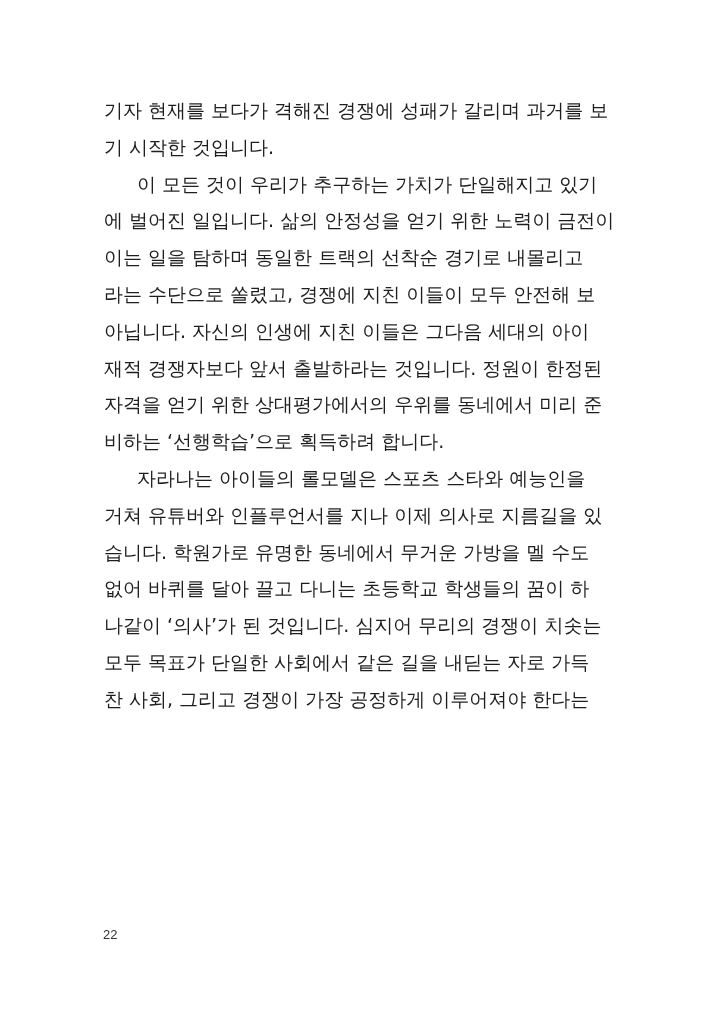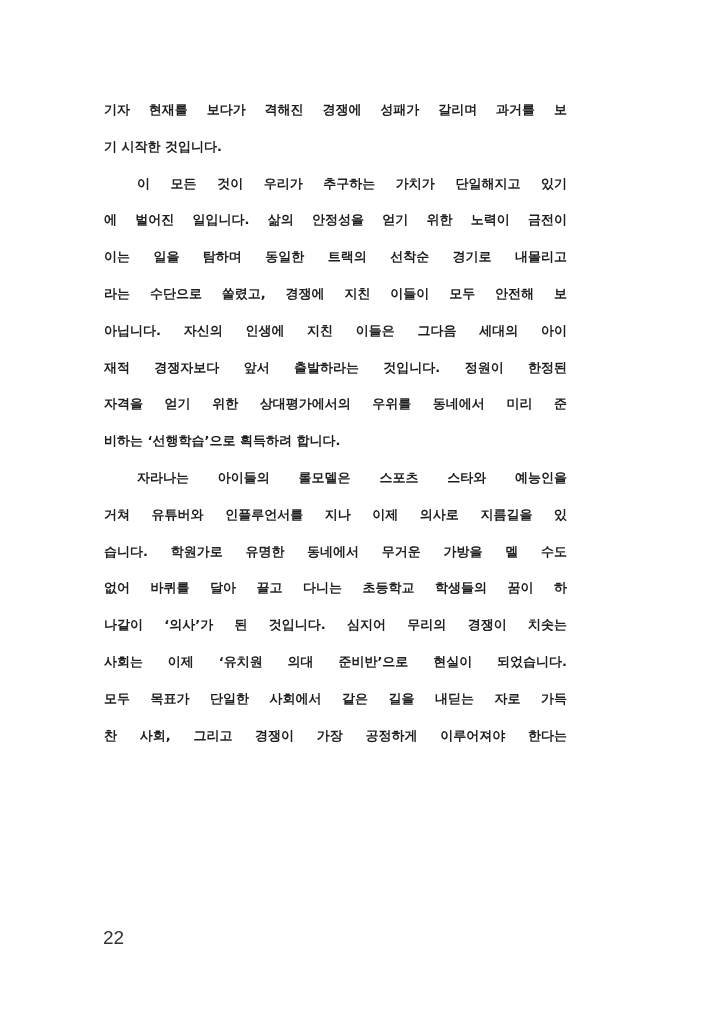--- a/index.html
+++ b/index.html
@@ -17,38 +17,37 @@
     }
     .page-body {
       position: absolute;
       left: 104px;
       top: 92px;
       width: 463px;
     }
     .line {
       height: 36.8px;
       line-height: 36.8px;
-      font-size: 13px;
+      font-size: 19px;
       white-space: nowrap;
       text-align: justify;
       text-align-last: justify;
       letter-spacing: 0px;
-      font-weight: bold;
     }
     .line.last {
       text-align-last: left;
     }
     .line.indent {
       padding-left: 33px;
     }
     .page-number {
       position: absolute;
       left: 103px;
       top: 927px;
-      font-size: 19px;
+      font-size: 13px;
       color: #333333;
       font-family: "Liberation Sans", sans-serif;
     }
   </style>
 </head>
 <body>
 
 <div class="page-body">
   <div class="line">기자 현재를 보다가 격해진 경쟁에 성패가 갈리며 과거를 보</div>
   <div class="line last">기 시작한 것입니다.</div>
@@ -58,18 +57,17 @@
   <div class="line">라는 수단으로 쏠렸고, 경쟁에 지친 이들이 모두 안전해 보</div>
   <div class="line">아닙니다. 자신의 인생에 지친 이들은 그다음 세대의 아이</div>
   <div class="line">재적 경쟁자보다 앞서 출발하라는 것입니다. 정원이 한정된</div>
   <div class="line">자격을 얻기 위한 상대평가에서의 우위를 동네에서 미리 준</div>
   <div class="line last">비하는 ‘선행학습’으로 획득하려 합니다.</div>
   <div class="line indent">자라나는 아이들의 롤모델은 스포츠 스타와 예능인을</div>
   <div class="line">거쳐 유튜버와 인플루언서를 지나 이제 의사로 지름길을 있</div>
   <div class="line">습니다. 학원가로 유명한 동네에서 무거운 가방을 멜 수도</div>
   <div class="line">없어 바퀴를 달아 끌고 다니는 초등학교 학생들의 꿈이 하</div>
   <div class="line">나같이 ‘의사’가 된 것입니다. 심지어 무리의 경쟁이 치솟는</div>
-  <div class="line">사회는 이제 ‘유치원 의대 준비반’으로 현실이 되었습니다.</div>
   <div class="line">모두 목표가 단일한 사회에서 같은 길을 내딛는 자로 가득</div>
   <div class="line">찬 사회, 그리고 경쟁이 가장 공정하게 이루어져야 한다는</div>
 </div>
 
 <div class="page-number">22</div>
 
 </body></html>

